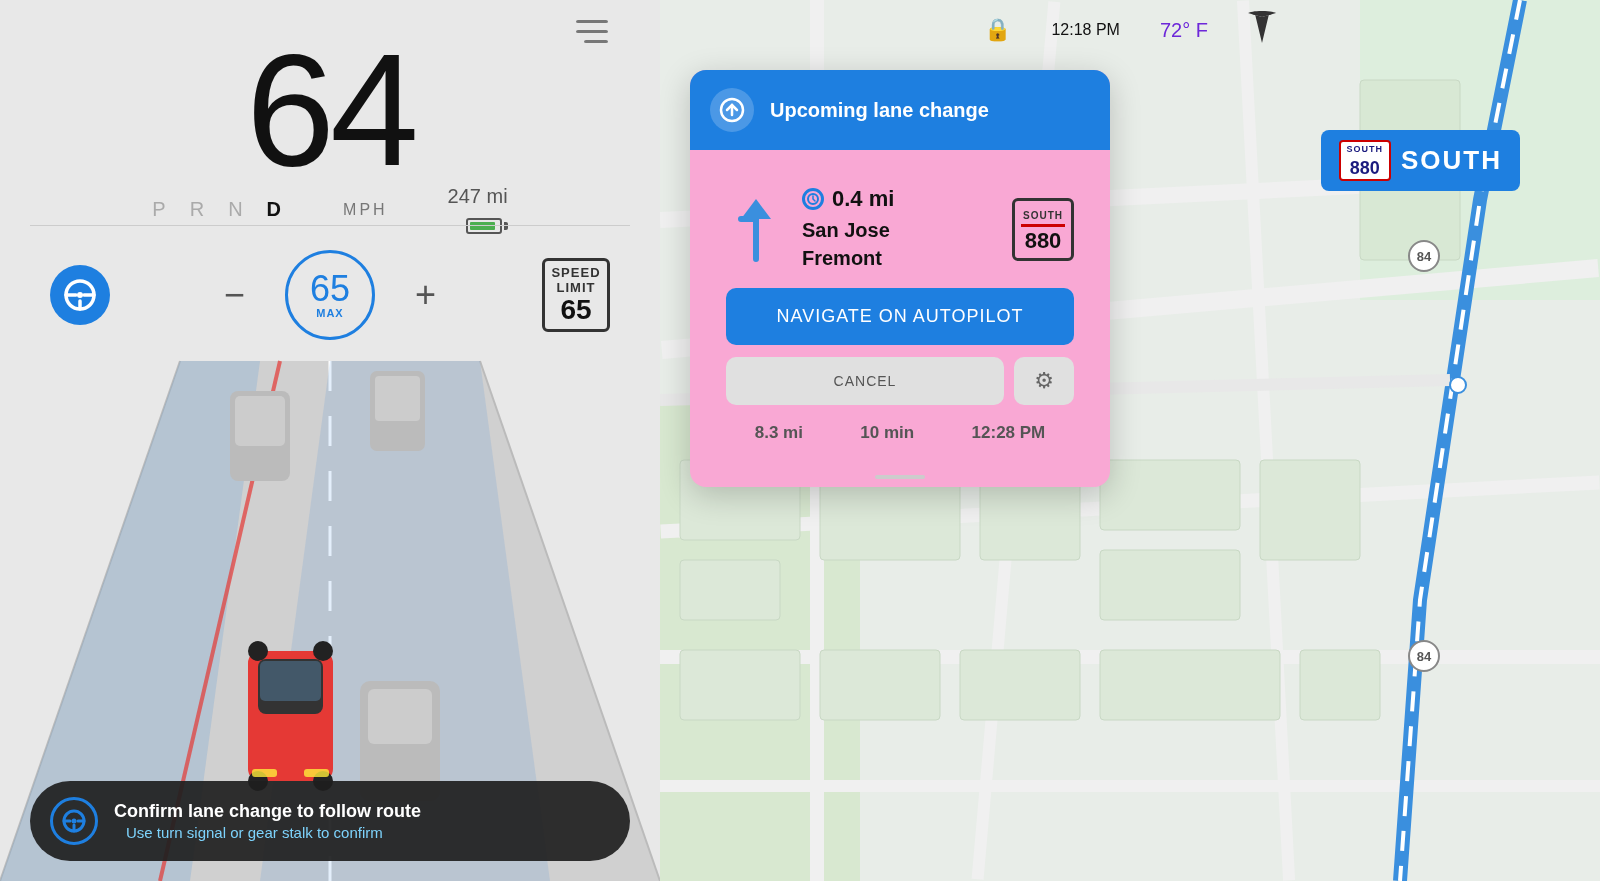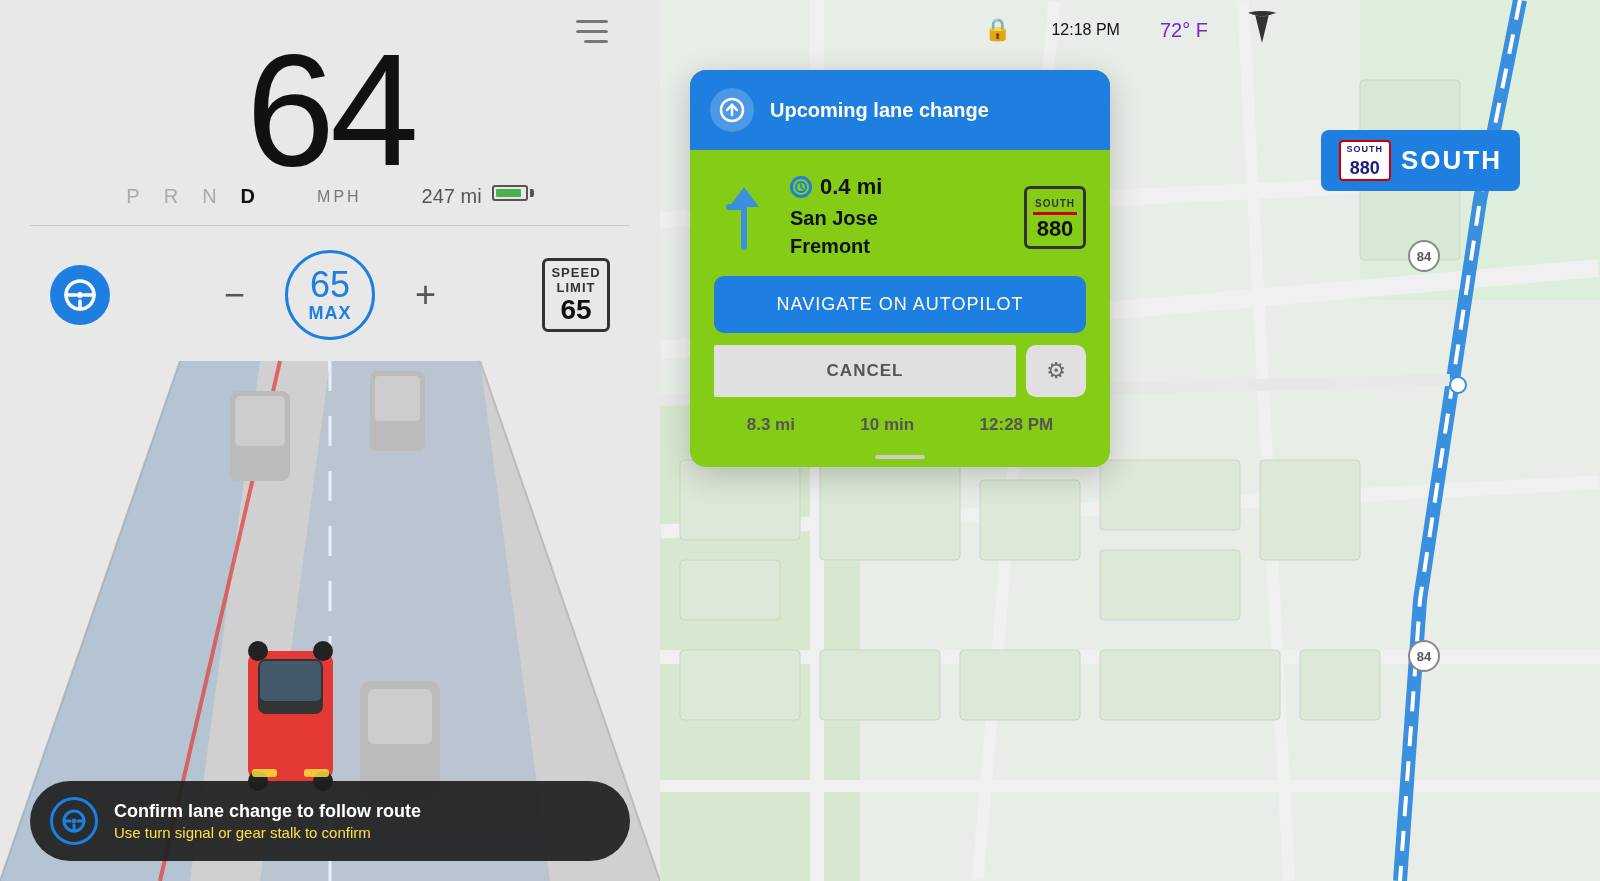--- a/index.html
+++ b/index.html
@@ -64,23 +64,24 @@
     }
     .unit-label {
       font-size: 16px;
       color: #777;
       font-weight: 500;
       letter-spacing: 3px;
       margin-left: 60px;
     }
     .range-info {
       display: flex;
-      align-items: flex-start;
+      align-items: flex-end;
       gap: 10px;
       margin-left: 60px;
+      flex-direction: column;
     }
     .range-text {
       font-size: 20px;
       color: #555;
       font-weight: 500;
     }
     .battery-icon {
       display: inline-flex;
       align-items: center;
       gap: 2px;
@@ -156,21 +157,21 @@
       align-items: center;
       justify-content: center;
     }
     .speed-set {
       font-size: 36px;
       font-weight: 500;
       color: #1e7fe0;
       line-height: 1;
     }
     .speed-max {
-      font-size: 18px;
+      font-size: 11px;
       color: #1e7fe0;
       font-weight: 600;
       letter-spacing: 1px;
     }
     .plus-btn {
       font-size: 36px;
       color: #555;
       cursor: pointer;
       font-weight: 200;
       line-height: 1;
@@ -238,22 +239,23 @@
     .notif-text {
       flex: 1;
     }
     .notif-title {
       font-size: 18px;
       font-weight: 700;
       color: white;
     }
     .notif-subtitle {
       font-size: 15px;
-      color: #fde047;
+      color: #7dd3fc;
       margin-top: 2px;
+      margin-left: 12px;
     }
 
     
     .hamburger-icon {
       position: absolute;
       top: 18px;
       right: 50px;
     }
 
     
@@ -301,21 +303,21 @@
       font-size: 26px;
       color: #111;
     }
 
     
     .nav-card {
       position: absolute;
       top: 70px;
       left: 30px;
       width: 420px;
-      background: #84cc16;
+      background: #f9a8d4;
       border-radius: 16px;
       overflow: hidden;
       box-shadow: 0 8px 32px rgba(0,0,0,0.2);
       z-index: 20;
     }
     .nav-card-header {
       background: #1e7fe0;
       padding: 18px 20px;
       display: flex;
       align-items: center;
@@ -331,21 +333,21 @@
       justify-content: center;
       flex-shrink: 0;
     }
     .nav-header-title {
       font-size: 20px;
       font-weight: 600;
       color: white;
     }
 
     .nav-card-body {
-      padding: 24px;
+      padding: 36px;
     }
     .nav-route-row {
       display: flex;
       align-items: center;
       gap: 16px;
       margin-bottom: 16px;
     }
     .nav-turn-icon {
       width: 60px;
       height: 80px;
@@ -421,24 +423,24 @@
     
     .cancel-row {
       display: flex;
       gap: 10px;
       margin-bottom: 14px;
     }
     .cancel-btn {
       flex: 1;
       background: #e0e0e0;
       border: none;
-      border-radius: 2px;
+      border-radius: 10px;
       padding: 16px;
-      font-size: 17px;
-      font-weight: 700;
+      font-size: 14px;
+      font-weight: 400;
       color: #555;
       letter-spacing: 1px;
       cursor: pointer;
     }
     .settings-btn {
       width: 60px;
       background: #e0e0e0;
       border: none;
       border-radius: 10px;
       cursor: pointer;

